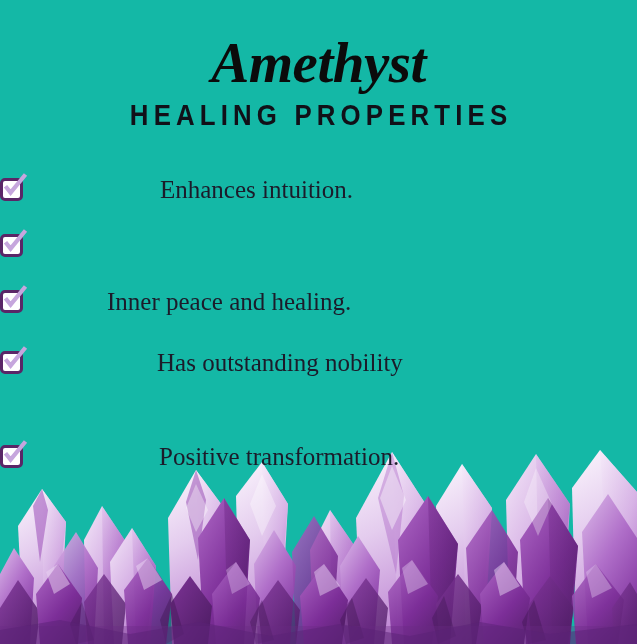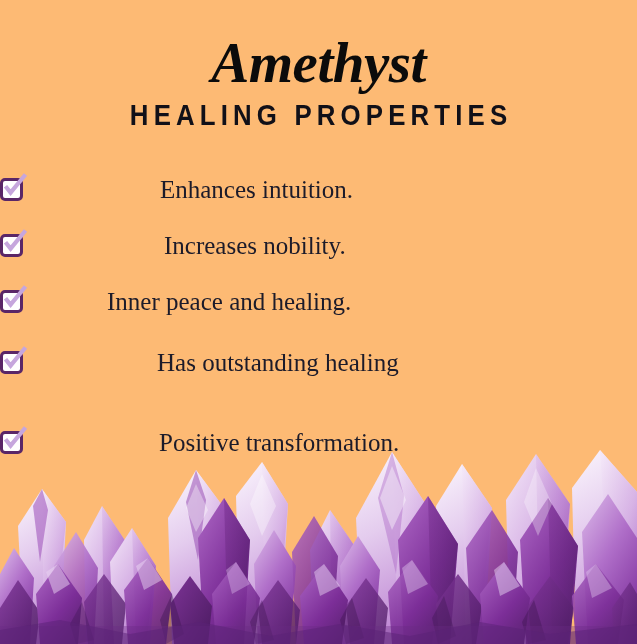--- a/index.html
+++ b/index.html
@@ -7,21 +7,21 @@
     padding: 0;
     background: #ffffff;
   }
   body {
     font-family: "Liberation Serif", "DejaVu Serif", serif;
   }
   #poster {
     position: relative;
     width: 637px;
     height: 644px;
-    background: #fdba74;
+    background: #14b8a6;
     overflow: hidden;
   }
 
   
   .header {
     position: absolute;
     top: 0;
     left: 0;
     width: 637px;
     text-align: center;
@@ -155,21 +155,20 @@
     </li>
 
     <li class="list-item" style="top:56px;">
       <span class="item-inner" style="padding-left:164px;">
         <span class="checkbox">
           <span class="box"></span>
           <svg viewBox="0 0 28 28" aria-hidden="true">
             <path d="M4.5 13.2 L9.6 19.6 L24.5 1.5" fill="none" stroke="#C6A6DD" stroke-width="4.2" stroke-linecap="butt" stroke-linejoin="miter"></path>
           </svg>
         </span>
-        <span class="item-text">Increases nobility.</span>
       </span>
     </li>
 
     <li class="list-item" style="top:112px;">
       <span class="item-inner" style="padding-left:107px;">
         <span class="checkbox">
           <span class="box"></span>
           <svg viewBox="0 0 28 28" aria-hidden="true">
             <path d="M4.5 13.2 L9.6 19.6 L24.5 1.5" fill="none" stroke="#C6A6DD" stroke-width="4.2" stroke-linecap="butt" stroke-linejoin="miter"></path>
           </svg>
@@ -180,26 +179,26 @@
 
     <li class="list-item" style="top:173px;">
       <span class="item-inner" style="padding-left:157px;">
         <span class="checkbox">
           <span class="box"></span>
           <svg viewBox="0 0 28 28" aria-hidden="true">
             <path d="M4.5 13.2 L9.6 19.6 L24.5 1.5" fill="none" stroke="#C6A6DD" stroke-width="4.2" stroke-linecap="butt" stroke-linejoin="miter"></path>
           </svg>
         </span>
         <span class="wrap-block">
-          <span class="item-text">Has outstanding healing</span>
-        </span>
-      </span>
-    </li>
-
-    <li class="list-item" style="top:253px;">
+          <span class="item-text">Has outstanding nobility</span>
+        </span>
+      </span>
+    </li>
+
+    <li class="list-item" style="top:267px;">
       <span class="item-inner" style="padding-left:159px;">
         <span class="checkbox">
           <span class="box"></span>
           <svg viewBox="0 0 28 28" aria-hidden="true">
             <path d="M4.5 13.2 L9.6 19.6 L24.5 1.5" fill="none" stroke="#C6A6DD" stroke-width="4.2" stroke-linecap="butt" stroke-linejoin="miter"></path>
           </svg>
         </span>
         <span class="item-text">Positive transformation.</span>
       </span>
     </li>

